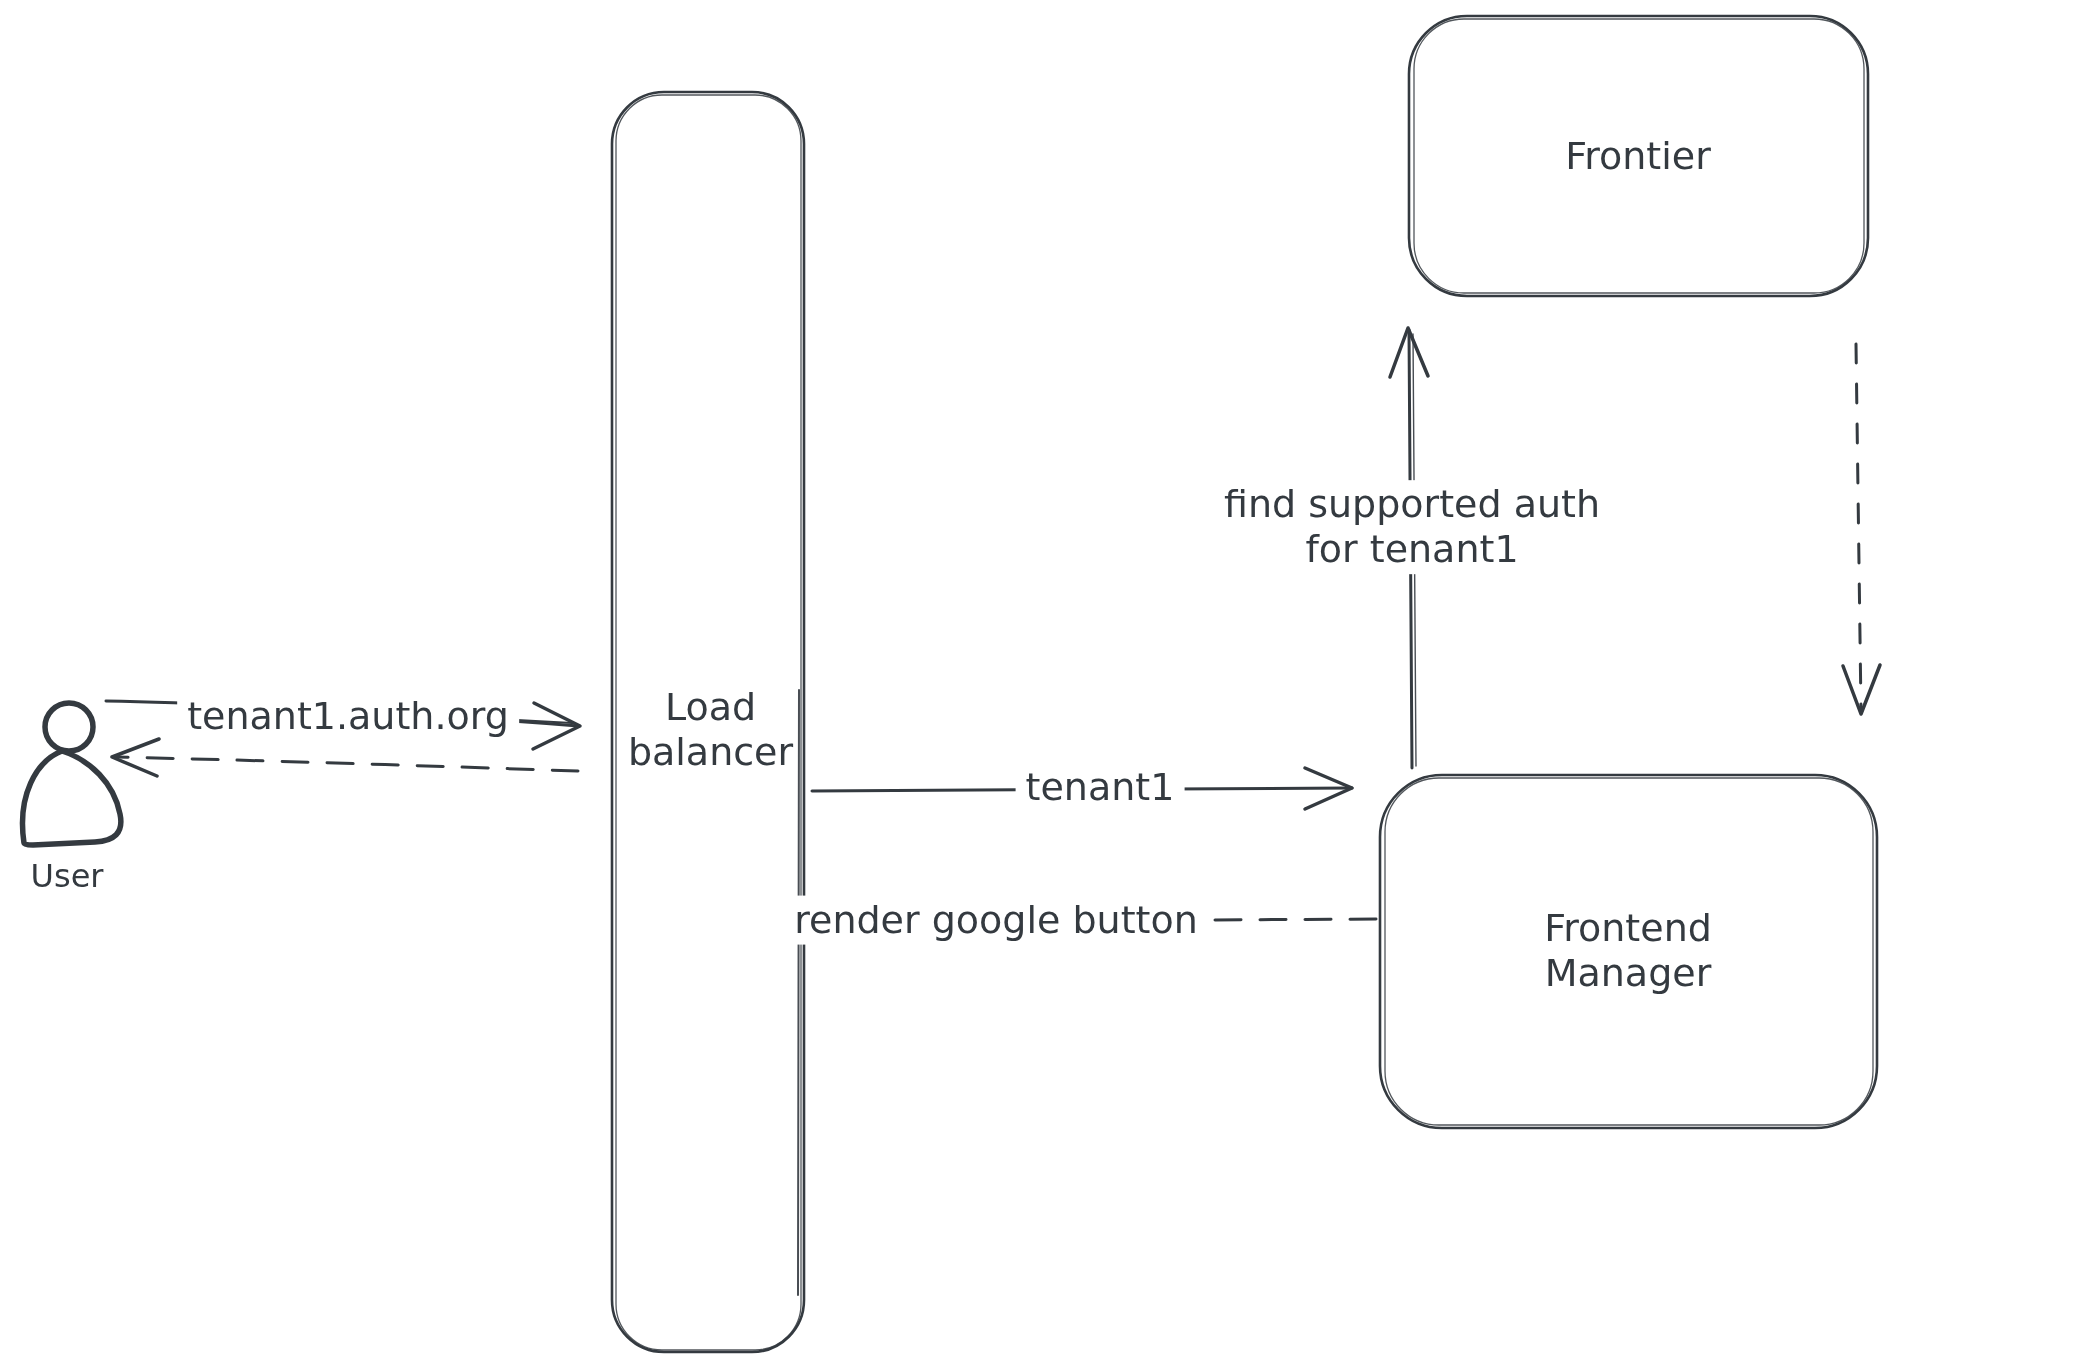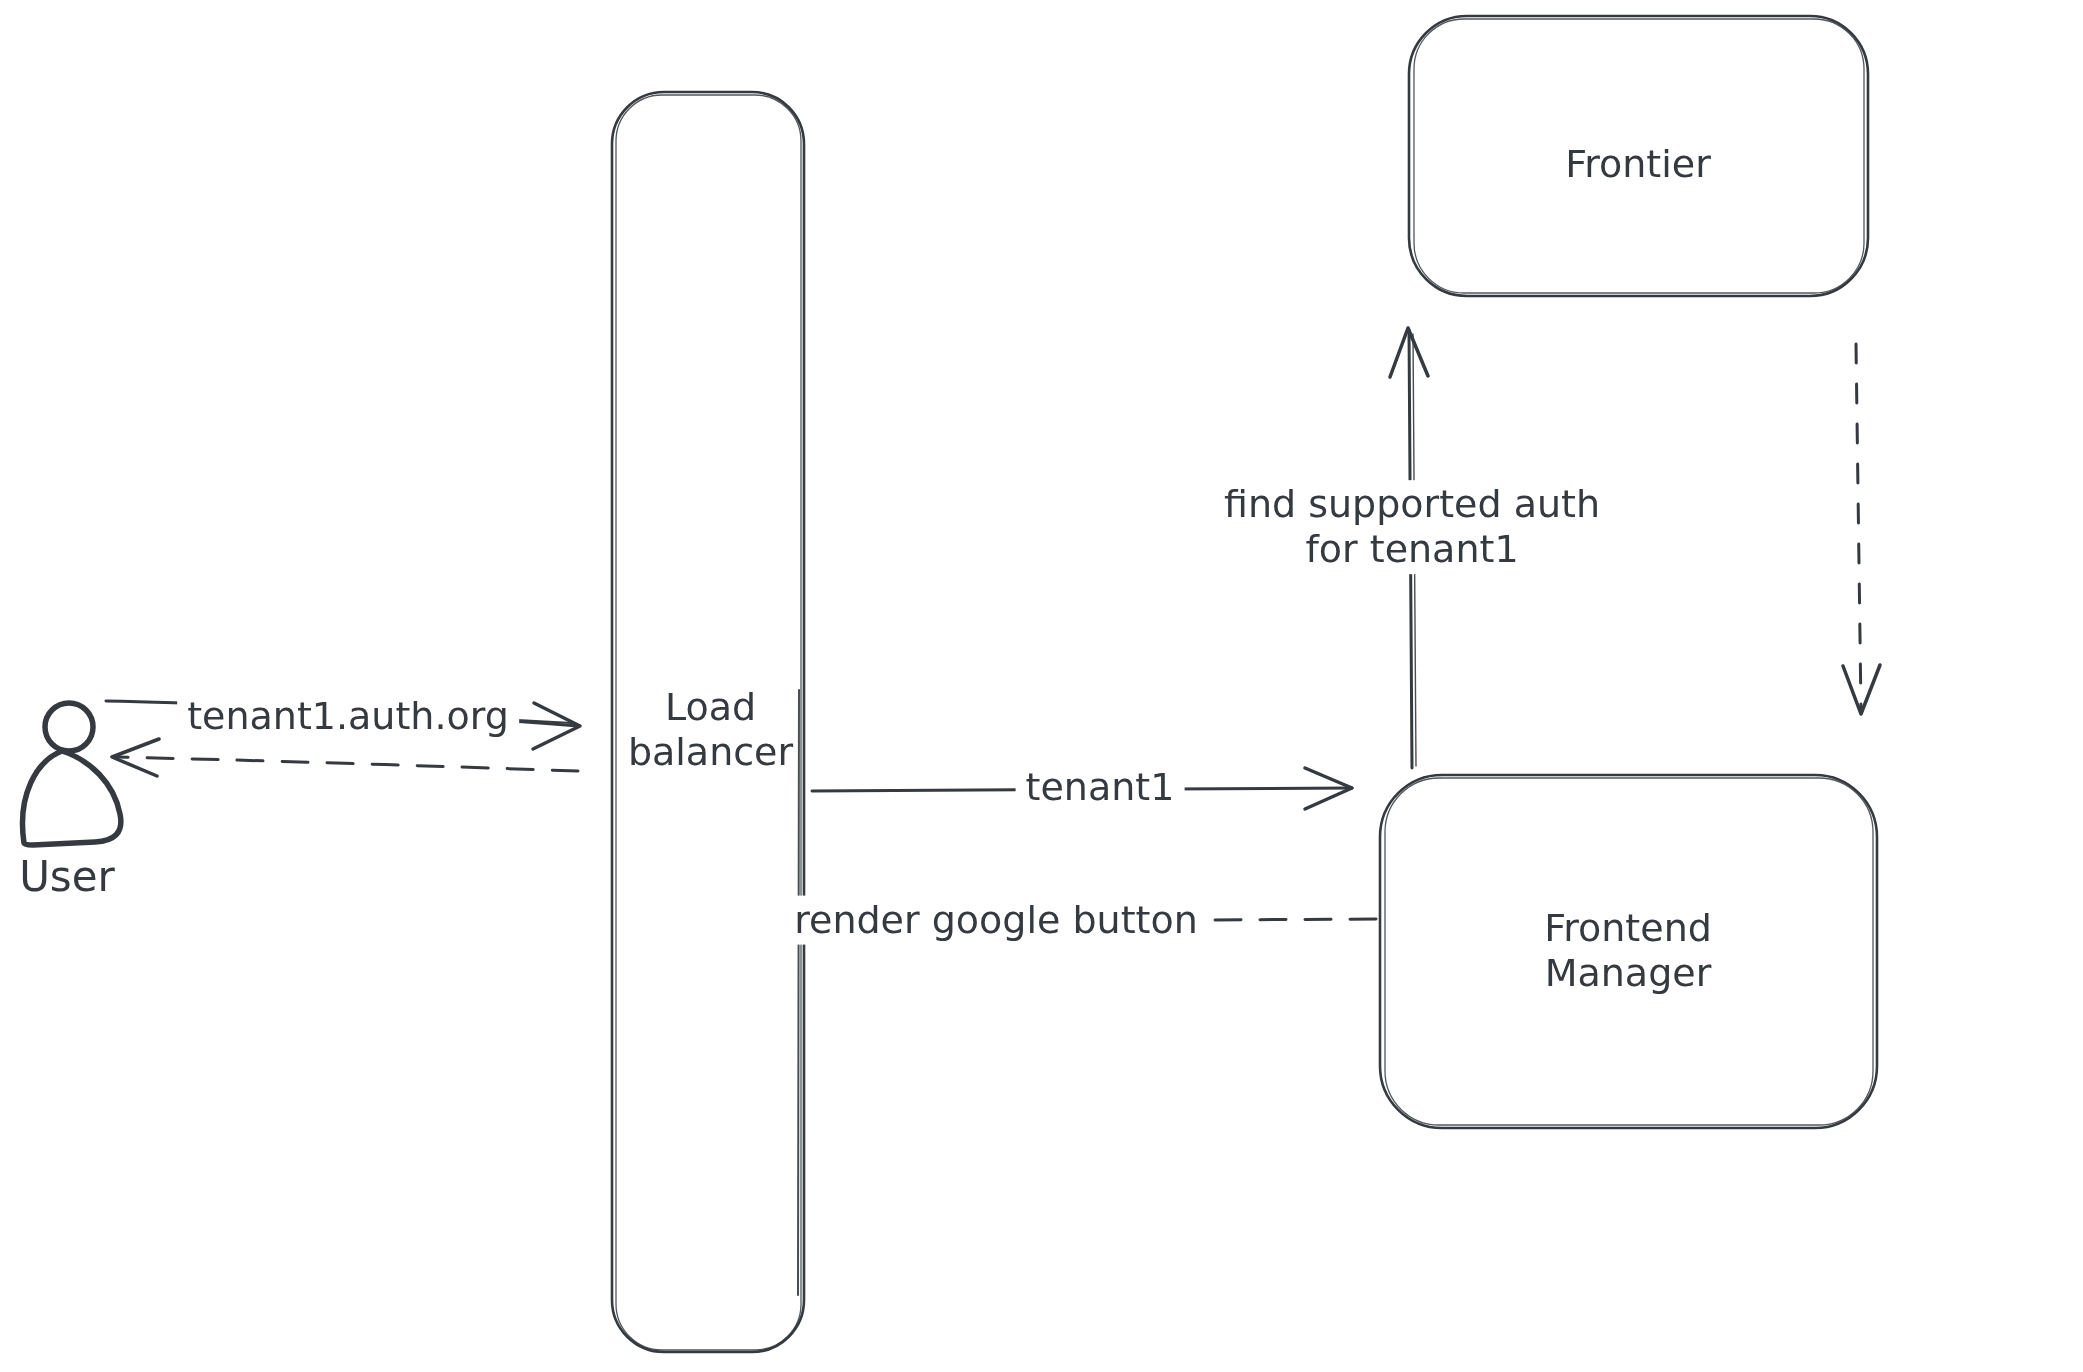--- a/index.html
+++ b/index.html
@@ -17,21 +17,21 @@
     transform: translate(-50%, -50%);
     color: #343a40;
     background: #ffffff;
     font-size: 38px;
     line-height: 1.18;
     white-space: pre-line;
     text-align: center;
     padding: 2px 10px;
   }
   .label.node { background: transparent; }
-  .label.actor { font-size: 42px; background: transparent; text-align: right; }
+  .label.actor { font-size: 32px; background: transparent; text-align: right; }
   .stroke { stroke: #343a40; fill: none; stroke-linecap: round; stroke-linejoin: round; }
 </style>
 </head>
 <body>
 
 <div class="canvas">
 
   <svg width="2083" height="1372" viewBox="0 0 2083 1372">
     <defs>
       <pattern id="crosshatch" patternUnits="userSpaceOnUse" width="38" height="38" patternTransform="rotate(45 0 0)">
@@ -92,21 +92,21 @@
       <path class="stroke" stroke-width="3" stroke-dasharray="19 21" d="M 1856 344 L 1861 710"></path>
       <path class="stroke" stroke-width="3.5" d="M 1843 666 L 1861 714 L 1880 665"></path>
     </g>
   </svg>
 
   <div class="label actor" style="left:67px; top:877px;">User</div>
 
   <div class="label node" style="left:708px; top:730px;padding-left:15px;">Load
 balancer</div>
 
-  <div class="label node" style="left:1638px; top:164px;">Frontier</div>
+  <div class="label node" style="left:1638px; top:156px;">Frontier</div>
 
   <div class="label node" style="left:1628px; top:951px;">Frontend
 Manager</div>
 
   <div class="label" style="left:348px; top:716px;">tenant1.auth.org</div>
 
   <div class="label" style="left:1100px; top:787px;">tenant1</div>
 
   <div class="label" style="left:996px; top:920px;">render google button</div>
 

